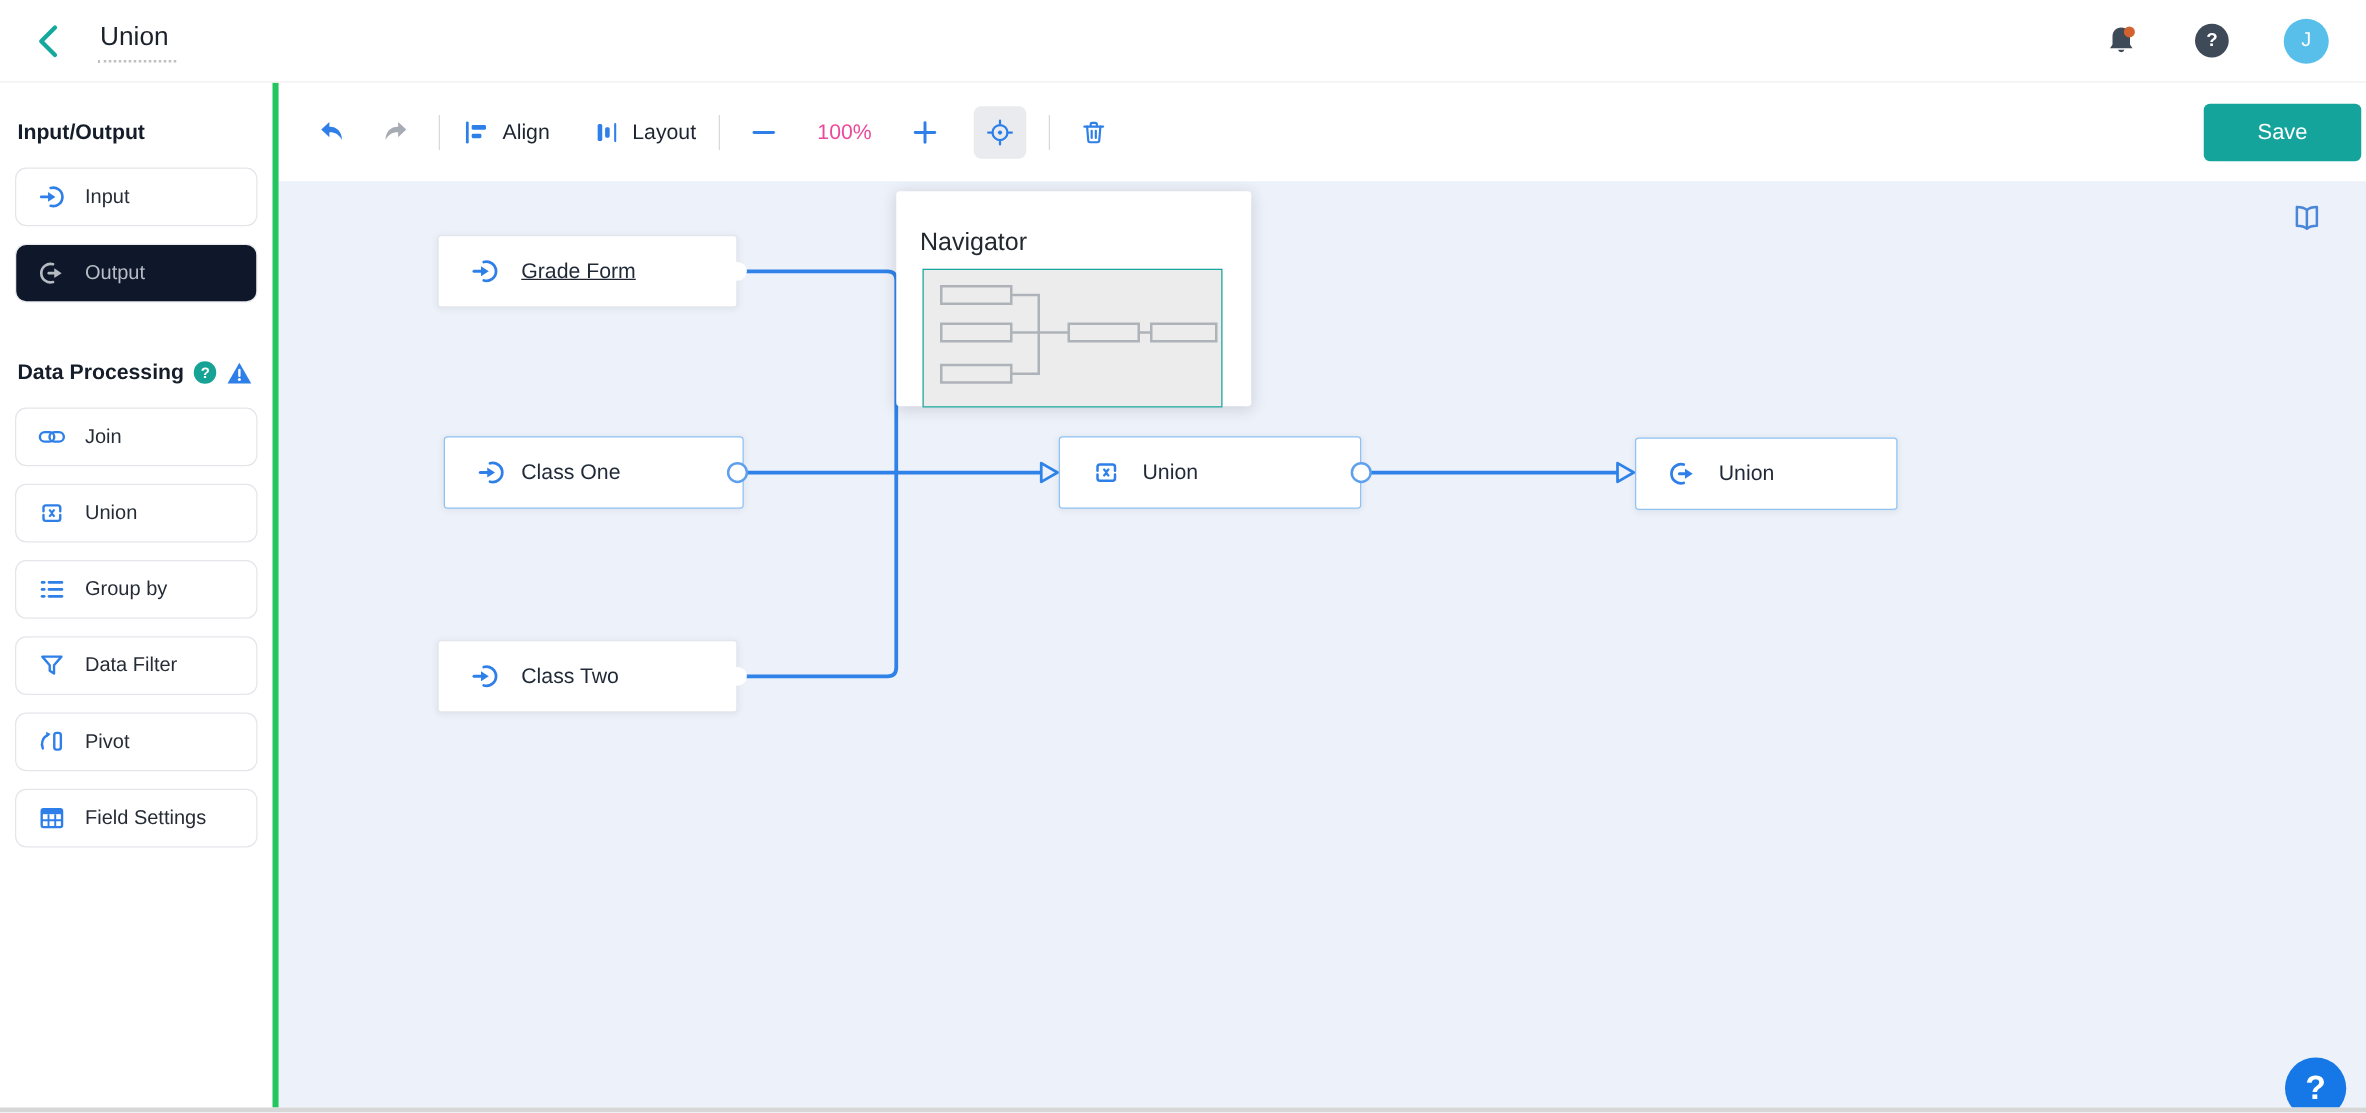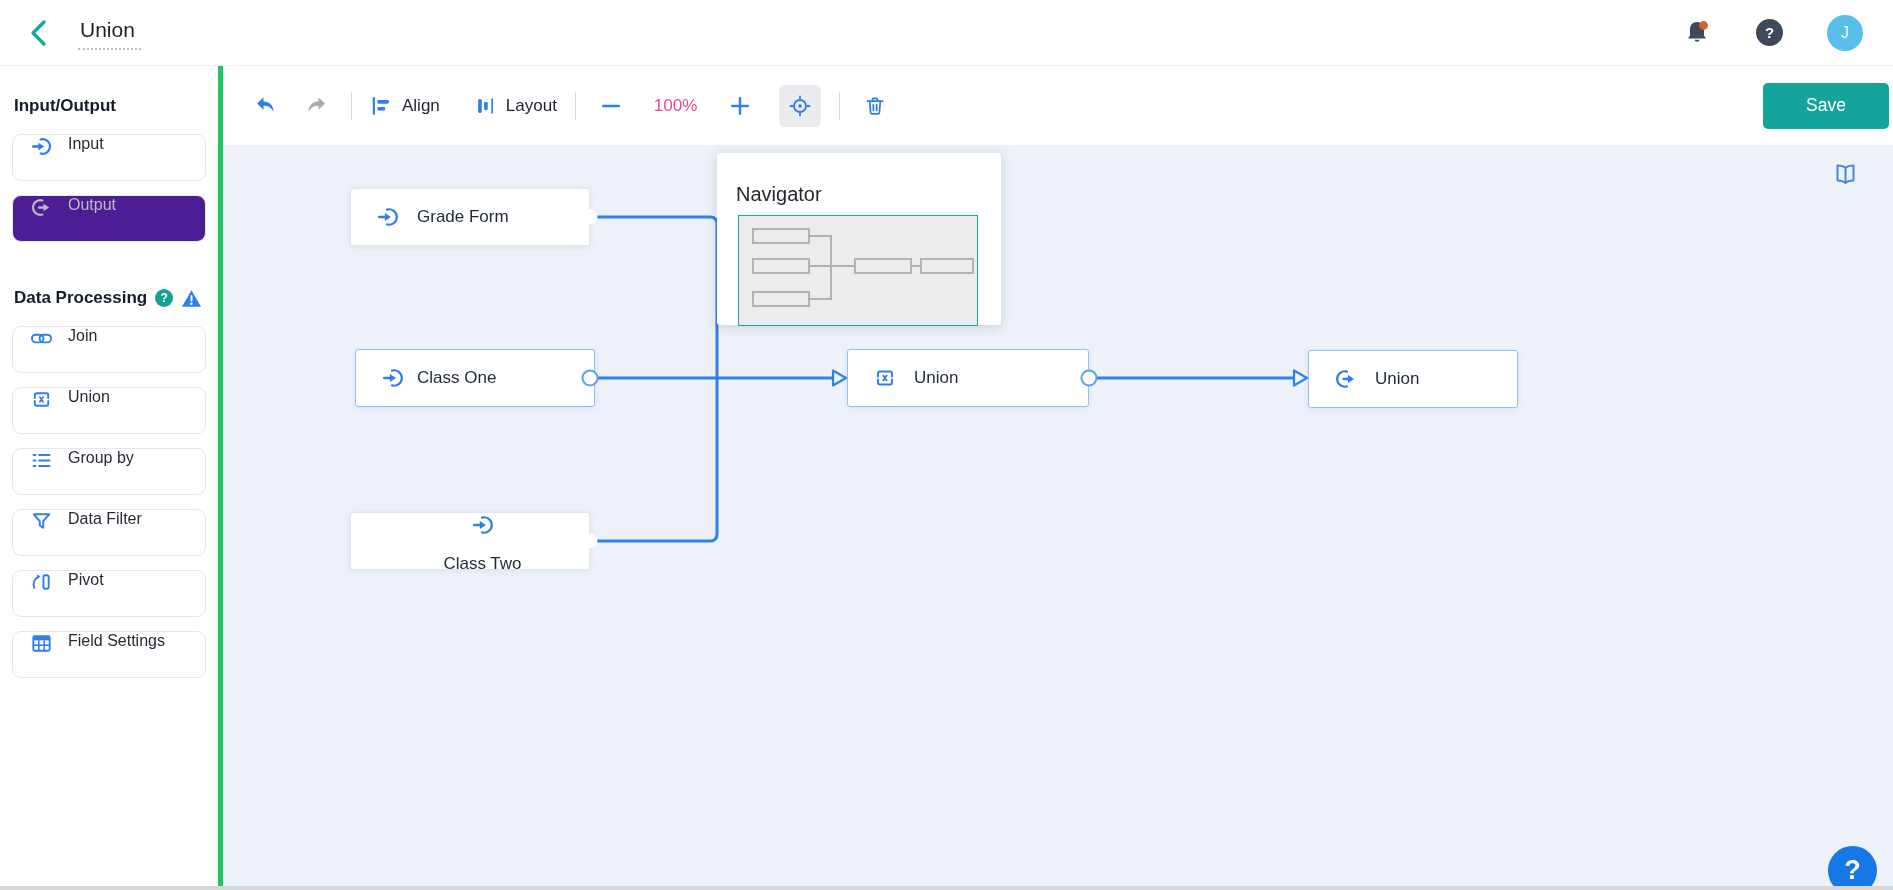--- a/index.html
+++ b/index.html
@@ -13,22 +13,22 @@
   .header-right { margin-left:auto; display:flex; align-items:center; gap:44px; }
   .bell-wrap { position:relative; width:30px; height:30px; cursor:pointer; }
   .help-circle { width:27px; height:27px; border-radius:50%; background:#3e4a58; color:#fff; display:flex; align-items:center; justify-content:center; font-size:15px; font-weight:bold; cursor:pointer; }
   .avatar { width:36px; height:36px; border-radius:50%; background:#57bfe9; color:#fff; display:flex; align-items:center; justify-content:center; font-size:16px; cursor:pointer; }
 
   
   .main { display:flex; height:820px; }
   .sidebar { width:223px; background:#fff; border-right:5px solid #22c55e; padding:20px 12px 0 12px; flex-shrink:0; }
   .side-heading { font-size:17px; font-weight:600; color:#141d29; margin:10px 0 18px 2px; display:flex; align-items:center; gap:8px; }
   .q-badge { width:18px; height:18px; border-radius:50%; background:#16a395; color:#fff; font-size:12px; font-weight:bold; display:inline-flex; align-items:center; justify-content:center; }
-  .side-item { height:47px; border:1px solid #e4e6ea; border-radius:9px; background:#fff; display:flex; gap:15px; padding-left:17px; margin-bottom:14px; font-size:16px; color:#262c36; cursor:grab; }
-  .side-item.disabled { background:#4c1d95; border-color:#e8eaed; color:#b9bdc6; cursor:default; }
+  .side-item { height:47px; border:1px solid #e4e6ea; border-radius:9px; background:#fff; display:flex; align-items:center; gap:15px; padding-left:17px; margin-bottom:14px; font-size:16px; color:#262c36; cursor:grab; }
+  .side-item.disabled { background:#0f172a; border-color:#e8eaed; color:#b9bdc6; cursor:default; }
   .section-gap { height:22px; }
 
   .content { flex:1; display:flex; flex-direction:column; min-width:0; }
 
   
   .toolbar { height:79px; background:#fff; display:flex; align-items:center; padding:0 4px 0 26px; flex-shrink:0; }
   .tb-btn { width:34px; height:34px; display:flex; align-items:center; justify-content:center; cursor:pointer; border-radius:6px; }
   .tb-btn.active { background:#e9ebee; width:42px; height:42px; }
   .tb-sep { width:1px; height:28px; background:#d9d9d9; margin:0 18px; }
   .tb-group { display:flex; align-items:center; gap:10px; cursor:pointer; font-size:17px; color:#1c2430; }
@@ -286,21 +286,21 @@
               <line x1="13.8" y1="10.5" x2="13.8" y2="16.8"></line>
             </g>
           </svg>
         </span>
       </div>
       <button class="save-btn">Save</button>
     </div>
 
     <div class="canvas">
 
-      <div class="node" style="left:127px; top:43px; width:240px;">
+      <div class="node" style="left:127px; top:43px; width:240px;text-decoration:underline;">
         <span>
           <svg class="icon" width="24" height="24" viewBox="0 0 24 24">
             <path d="M11 4.6 A7.7 7.7 0 1 1 11 19.4" fill="none" stroke="#2e7fe8" stroke-width="2.2" stroke-linecap="round"></path>
             <line x1="3.2" y1="12" x2="9.5" y2="12" stroke="#2e7fe8" stroke-width="2.4" stroke-linecap="round"></line>
             <path d="M8.8 8 L15 12 L8.8 16 Z" fill="#2e7fe8"></path>
           </svg>
         </span>
         <span class="node-label">Grade Form</span>
       </div>
 
@@ -308,21 +308,21 @@
         <span>
           <svg class="icon" width="24" height="24" viewBox="0 0 24 24">
             <path d="M11 4.6 A7.7 7.7 0 1 1 11 19.4" fill="none" stroke="#2e7fe8" stroke-width="2.2" stroke-linecap="round"></path>
             <line x1="3.2" y1="12" x2="9.5" y2="12" stroke="#2e7fe8" stroke-width="2.4" stroke-linecap="round"></line>
             <path d="M8.8 8 L15 12 L8.8 16 Z" fill="#2e7fe8"></path>
           </svg>
         </span>
         <span class="node-label">Class One</span>
       </div>
 
-      <div class="node" style="left:127px; top:367px; width:240px;flex-direction:column;">
+      <div class="node" style="left:127px; top:367px; width:240px;">
         <span>
           <svg class="icon" width="24" height="24" viewBox="0 0 24 24">
             <path d="M11 4.6 A7.7 7.7 0 1 1 11 19.4" fill="none" stroke="#2e7fe8" stroke-width="2.2" stroke-linecap="round"></path>
             <line x1="3.2" y1="12" x2="9.5" y2="12" stroke="#2e7fe8" stroke-width="2.4" stroke-linecap="round"></line>
             <path d="M8.8 8 L15 12 L8.8 16 Z" fill="#2e7fe8"></path>
           </svg>
         </span>
         <span class="node-label">Class Two</span>
       </div>
 

